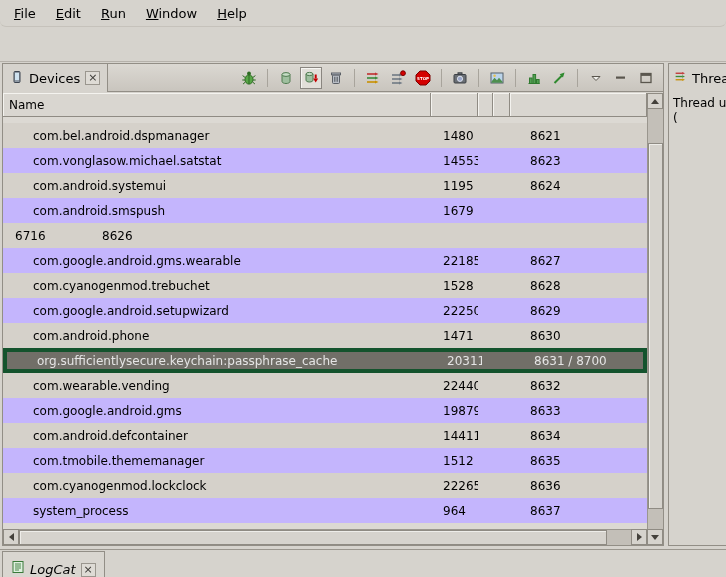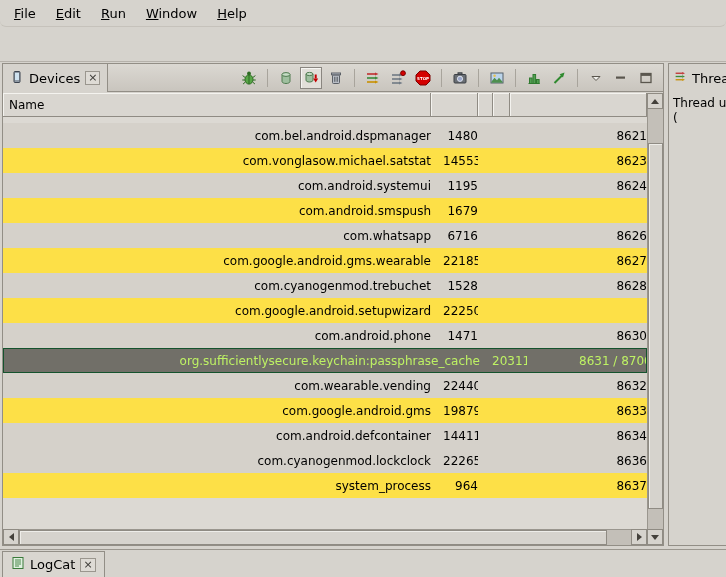--- a/index.html
+++ b/index.html
@@ -52,23 +52,23 @@
     padding-left:6px; font-size:12px; overflow:hidden; }
   .th-name { width:428px; }
   .th-pid  { width:47px; }
   .th-c3   { width:15px; }
   .th-c4   { width:17px; }
   .th-port { flex:1; }
 
   
   .table-body { position:absolute; left:0; top:53px; right:16px; bottom:16px;
     background:#dcd9d3; padding-top:6px; overflow:hidden; }
-  .trow { height:25px; display:flex; align-items:center; background:#d5d1ca;text-align:right; }
-  .trow.odd { background:#fde047; }
-  .trow.selected { background:#716f68; color:#bef264; border:1px solid #14532d;padding-left:48px; }
+  .trow { height:25px; display:flex; align-items:center; background:#d5d1ca; }
+  .trow.odd { background:#c4b5fd; }
+  .trow.selected { background:#716f68; color:#e5e5e5; border:4px solid #14532d; }
   .cell { overflow:hidden; white-space:nowrap; }
   .cell.name { width:428px; padding-left:30px; }
   .cell.pid  { width:47px; padding-left:12px; }
   .cell.c3   { width:15px; }
   .cell.c4   { width:17px; }
   .cell.port { flex:1; padding-left:20px; }
 
   
   .vscroll { position:absolute; top:29px; right:0; width:16px; bottom:0;
     background:#c3bfb8; border-left:1px solid #9a968e; }
@@ -91,22 +91,22 @@
 
   
   .threads-panel { left:668px; top:63px; width:58px; height:483px; border-right:none; overflow:hidden; }
   .threads-panel .tab { padding:0 5px; }
   .threads-content { padding:4px 4px; line-height:15px; font-size:12px; white-space:nowrap; }
 
   
   .bottom-bar { position:absolute; left:0; top:549px; width:726px; height:28px;
     background:#d6d3cd; border-top:1px solid #9a968e; }
   .logcat-tab { position:absolute; left:2px; top:1px; height:26px; display:flex;
-    align-items:center; gap:5px; padding:0 8px; background:#d9d6d0;
-    border:1px solid #928e86; border-bottom:none; white-space:nowrap; }
+    align-items:flex-end; gap:5px; padding:0 8px; background:#d9d6d0;
+    border:1px solid #928e86; border-bottom:none; white-space:nowrap;font-style:italic; }
 </style>
 </head>
 <body>
 
 <div class="menubar">
   <div class="menu-item"><span class="mn">F</span><span>ile</span></div>
   <div class="menu-item"><span class="mn">E</span><span>dit</span></div>
   <div class="menu-item"><span class="mn">R</span><span>un</span></div>
   <div class="menu-item"><span class="mn">W</span><span>indow</span></div>
   <div class="menu-item"><span class="mn">H</span><span>elp</span></div>
@@ -267,21 +267,20 @@
         <div class="cell c4"></div>
         <div class="cell port">8624</div>
       </div>
       <div class="trow odd">
         <div class="cell name">com.android.smspush</div>
         <div class="cell pid">1679</div>
         <div class="cell c3"></div>
         <div class="cell c4"></div>
       </div>
       <div class="trow">
-        <div class="cell name">com.whatsapp</div>
         <div class="cell pid">6716</div>
         <div class="cell c3"></div>
         <div class="cell c4"></div>
         <div class="cell port">8626</div>
       </div>
       <div class="trow odd">
         <div class="cell name">com.google.android.gms.wearable</div>
         <div class="cell pid">22185</div>
         <div class="cell c3"></div>
         <div class="cell c4"></div>
@@ -292,20 +291,21 @@
         <div class="cell pid">1528</div>
         <div class="cell c3"></div>
         <div class="cell c4"></div>
         <div class="cell port">8628</div>
       </div>
       <div class="trow odd">
         <div class="cell name">com.google.android.setupwizard</div>
         <div class="cell pid">22250</div>
         <div class="cell c3"></div>
         <div class="cell c4"></div>
+        <div class="cell port">8629</div>
       </div>
       <div class="trow">
         <div class="cell name">com.android.phone</div>
         <div class="cell pid">1471</div>
         <div class="cell c3"></div>
         <div class="cell c4"></div>
         <div class="cell port">8630</div>
       </div>
       <div class="trow odd selected">
         <div class="cell name">org.sufficientlysecure.keychain:passphrase_cache</div>
@@ -327,20 +327,27 @@
         <div class="cell c3"></div>
         <div class="cell c4"></div>
         <div class="cell port">8633</div>
       </div>
       <div class="trow">
         <div class="cell name">com.android.defcontainer</div>
         <div class="cell pid">14411</div>
         <div class="cell c3"></div>
         <div class="cell c4"></div>
         <div class="cell port">8634</div>
+      </div>
+      <div class="trow odd">
+        <div class="cell name">com.tmobile.thememanager</div>
+        <div class="cell pid">1512</div>
+        <div class="cell c3"></div>
+        <div class="cell c4"></div>
+        <div class="cell port">8635</div>
       </div>
       <div class="trow">
         <div class="cell name">com.cyanogenmod.lockclock</div>
         <div class="cell pid">22265</div>
         <div class="cell c3"></div>
         <div class="cell c4"></div>
         <div class="cell port">8636</div>
       </div>
       <div class="trow odd">
         <div class="cell name">system_process</div>

